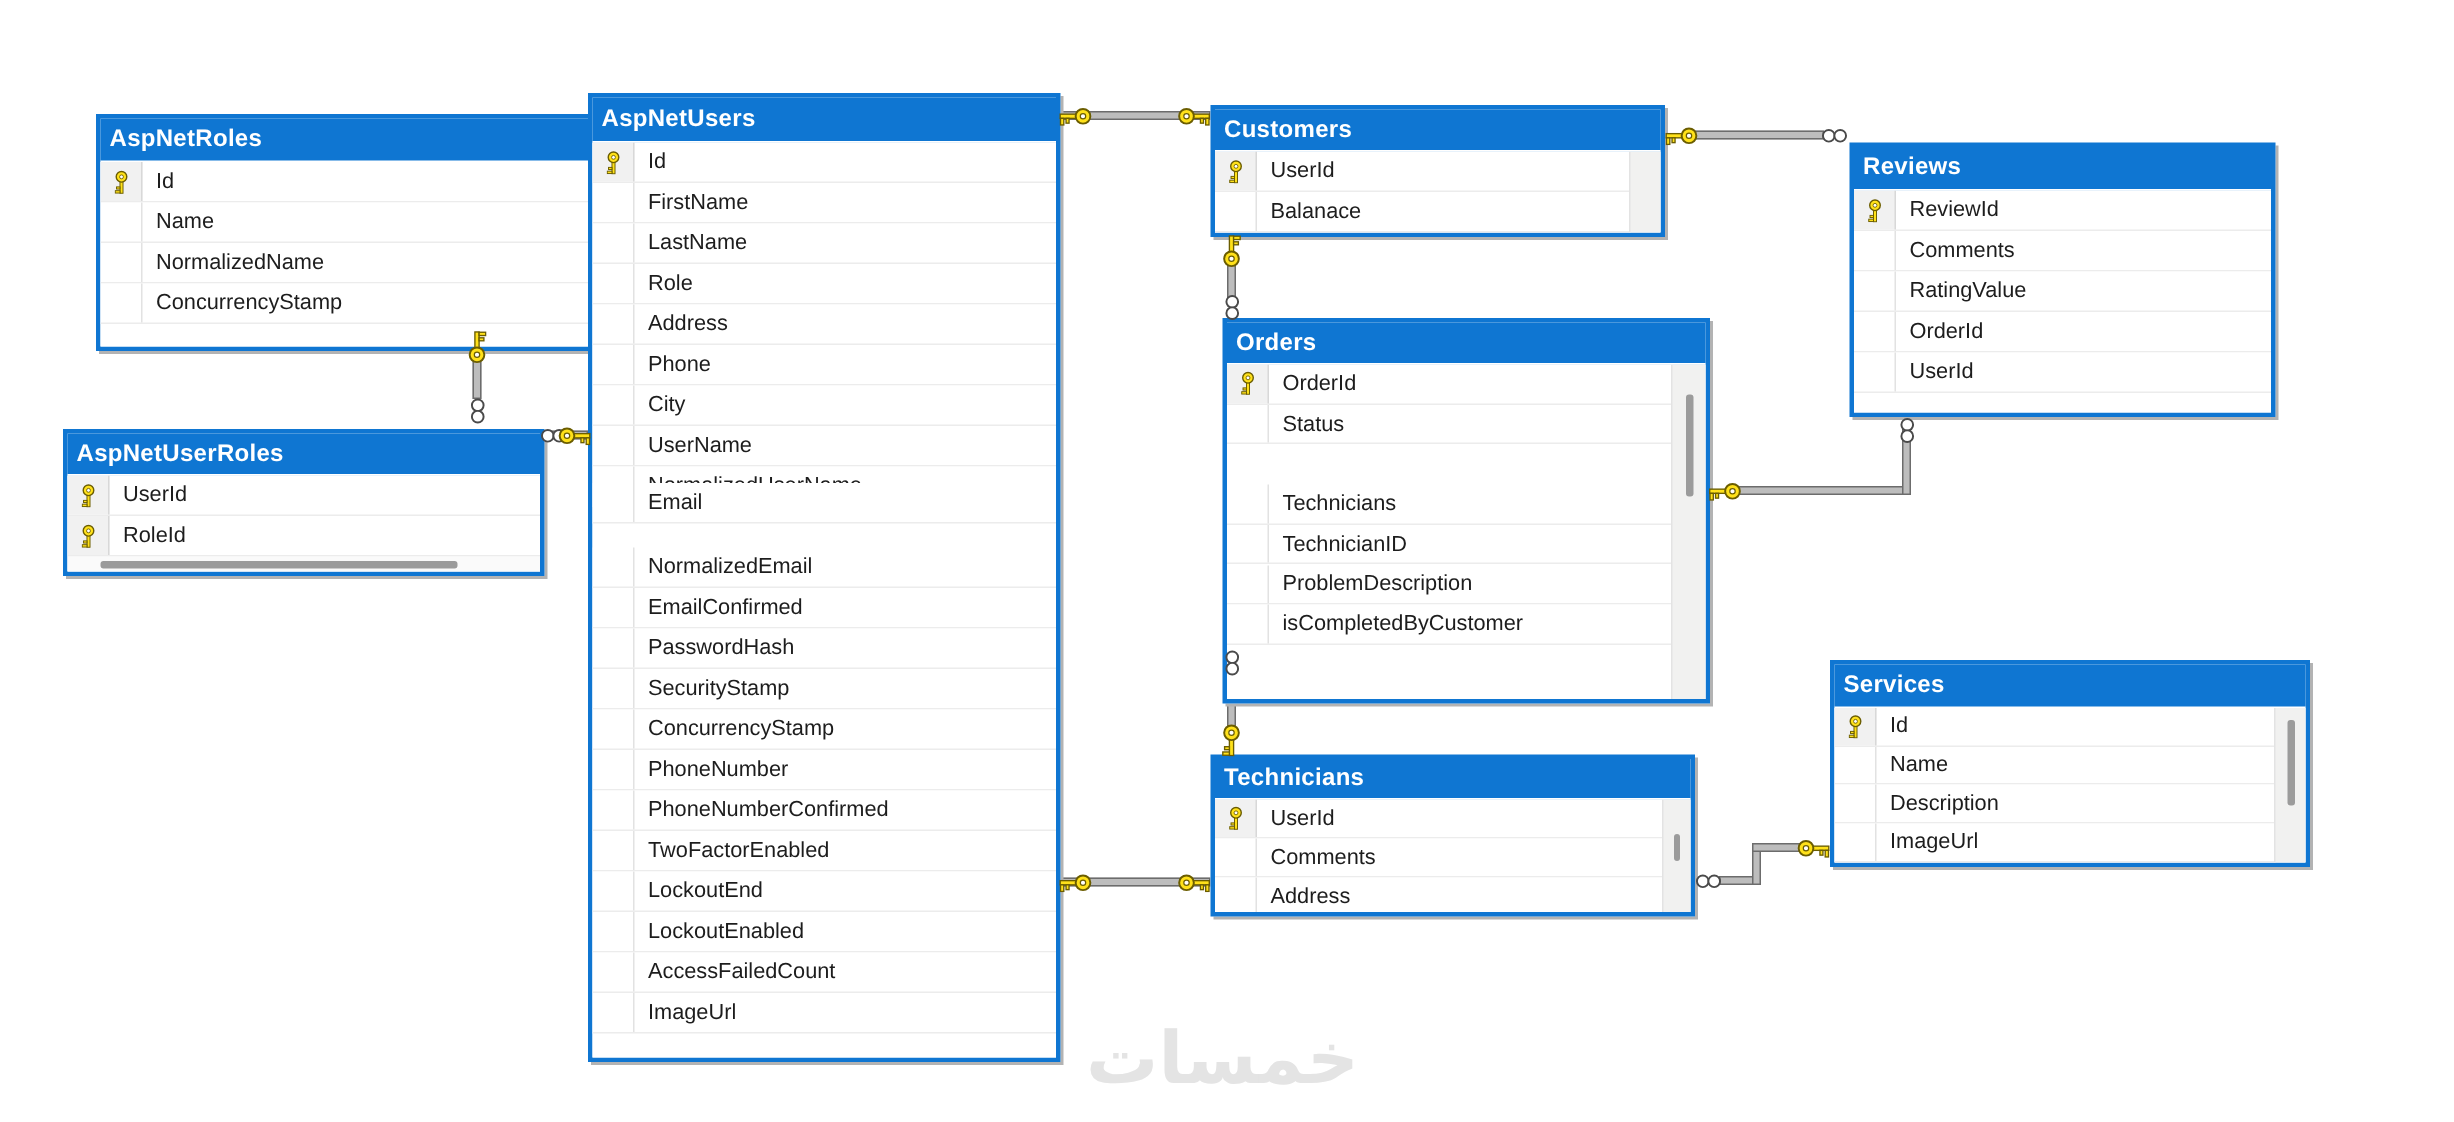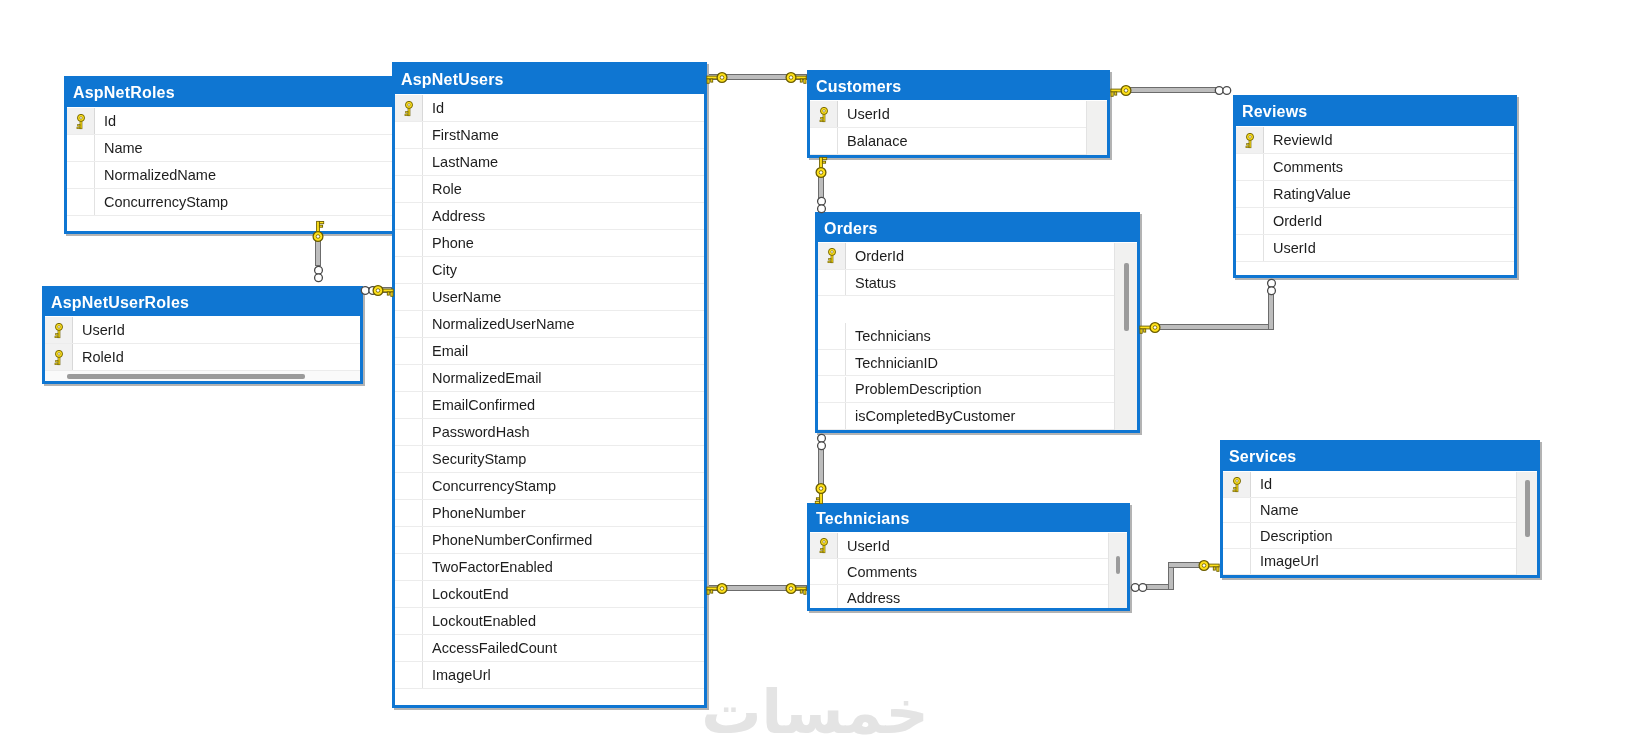--- a/index.html
+++ b/index.html
@@ -39,21 +39,21 @@
     background:var(--c-line);border:1px solid var(--c-lineedge);
   }
   .sym{position:absolute;width:22px;height:22px;display:flex;align-items:center;justify-content:center;z-index:6;}
   .sym.o-left  svg{transform:scaleX(-1);}
   .sym.o-up    svg{transform:rotate(-90deg);}
   .sym.o-down  svg{transform:rotate(90deg);}
   .sym.o-v     svg{transform:rotate(90deg);}
   .tbl{z-index:3;}
   #watermark{
     position:absolute;left:690px;top:681px;width:250px;text-align:center;
-    font-family:"DejaVu Sans",sans-serif;font-weight:bold;font-size:60px;line-height:1.05;
+    font-family:"DejaVu Sans",sans-serif;font-weight:bold;font-size:48px;line-height:1.05;
     color:var(--c-wm);direction:rtl;z-index:0;user-select:none;
   }
 </style>
 </head>
 <body>
 
 <div id="canvas">
   <div id="watermark">خمسات</div>
 <div class="cline" style="left: 315px; top: 238px; width: 6px; height: 28px;"></div>
     <div class="cline" style="left: 363px; top: 287px; width: 29px; height: 6px;"></div>
@@ -170,21 +170,21 @@
           <div class="lab">
             <span>UserName</span>
           </div>
         </div>
         <div class="row" style="top: 216px; height: 27px; right: 0px;">
           <div class="gut"></div>
           <div class="lab">
             <span>NormalizedUserName</span>
           </div>
         </div>
-        <div class="row" style="top: 243px; height: 27px; right: 0px;">
+        <div class="row" style="top: 227px; height: 27px; right: 0px;">
           <div class="gut"></div>
           <div class="lab">
             <span>Email</span>
           </div>
         </div>
         <div class="row" style="top: 270px; height: 27px; right: 0px;">
           <div class="gut"></div>
           <div class="lab">
             <span>NormalizedEmail</span>
           </div>
@@ -322,21 +322,21 @@
         </div>
         <div class="row" style="top: 27px; height: 27px; right: 20px;">
           <div class="gut"></div>
           <div class="lab">
             <span>Balanace</span>
           </div>
         </div>
         <div class="vtrack" style="top: 0px; width: 20px; height: 100%;"></div>
       </div>
     </div>
-    <div class="tbl" style="left: 815px; top: 212px; width: 325px; height: 221px;">
+    <div class="tbl" style="left: 815px; top: 212px; width: 325px; height: 257px;">
       <div class="tbl-h" style="height: 28px;">
         <span>Orders</span>
       </div>
       <div class="tbl-b" style="top: 28px;">
         <div class="row" style="top: 0px; height: 26.7px; right: 22px;">
           <div class="gut pk">
             <span class="pkicon">
               <svg width="22" height="13" viewBox="0 0 22 13" xmlns="http://www.w3.org/2000/svg">
                 <rect x="9.8" y="5.1" width="11.4" height="2.8" fill="#ffe11a" stroke="#6b5d00" stroke-width="0.9"></rect>
                 <rect x="15.3" y="7.9" width="2" height="3.2" fill="#ffe11a" stroke="#6b5d00" stroke-width="0.9"></rect>

